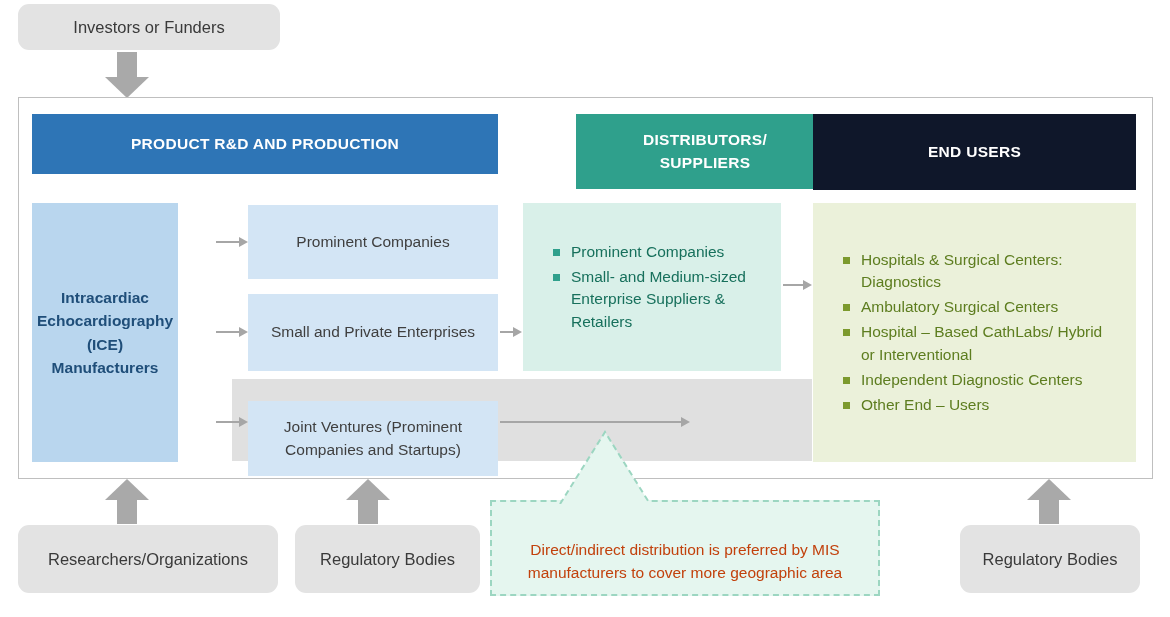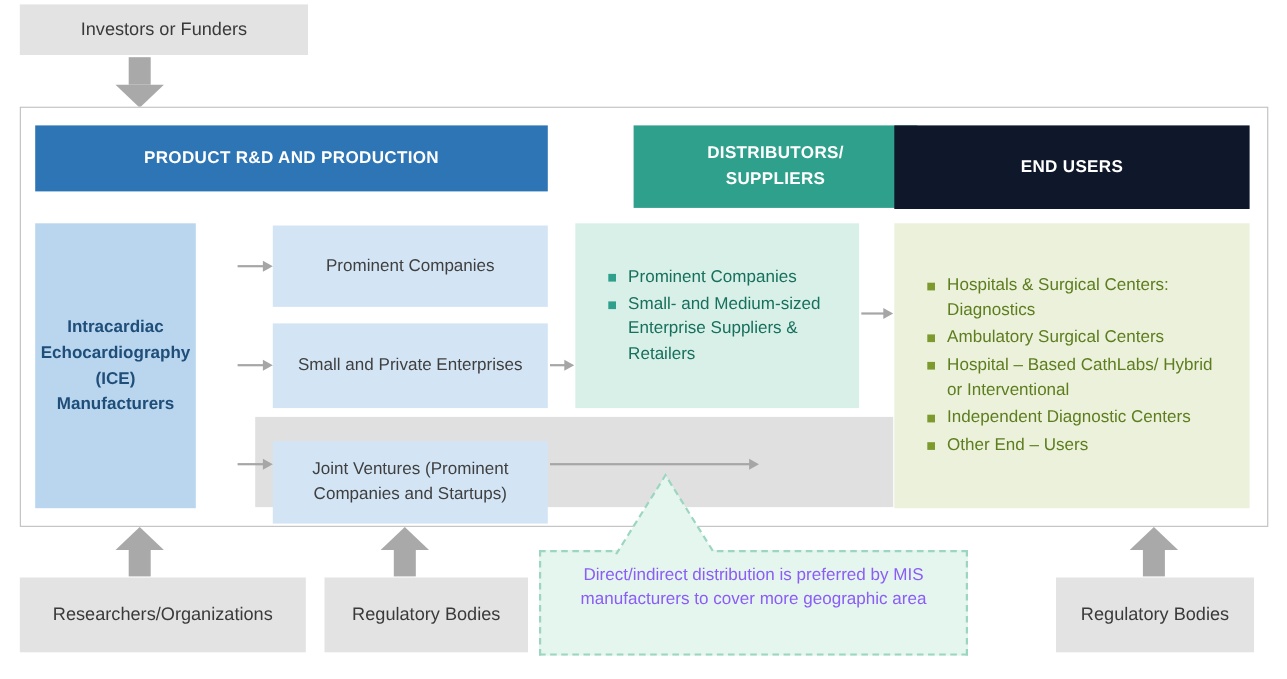--- a/index.html
+++ b/index.html
@@ -18,20 +18,21 @@
 
   
   .gray-box {
     background: #e3e3e3;
     color: #3a3a3a;
     font-size: 16.5px;
     display: flex;
     align-items: center;
     justify-content: center;
     text-align: center;
+    border-radius: 11px;
   }
 
   
   .block-arrow { display: flex; flex-direction: column; align-items: center; }
   .ba-shaft { width: 20px; background: #a9a9a9; }
   .ba-head-down {
     width: 0; height: 0;
     border-left: 22px solid transparent;
     border-right: 22px solid transparent;
     border-top: 21px solid #a9a9a9;
@@ -130,25 +131,25 @@
     right: -8px; top: -4px;
     border-left: 9px solid #a6a6a6;
     border-top: 5px solid transparent;
     border-bottom: 5px solid transparent;
   }
 
   
   .callout {
     background: #e5f6ef;
     border: 2px dashed #9cd6c1;
-    color: #8b5cf6;
-    font-size: 15.5px;
-    line-height: 1.45;
-    display: flex;
-    align-items: flex-start;
+    color: #c2410c;
+    font-size: 15.5px;
+    line-height: 1.45;
+    display: flex;
+    align-items: flex-end;
     justify-content: center;
     text-align: center;
     padding: 10px 24px;
     z-index: 4;
   }
   .callout-pointer { z-index: 6; }
 </style>
 </head>
 <body>
 

